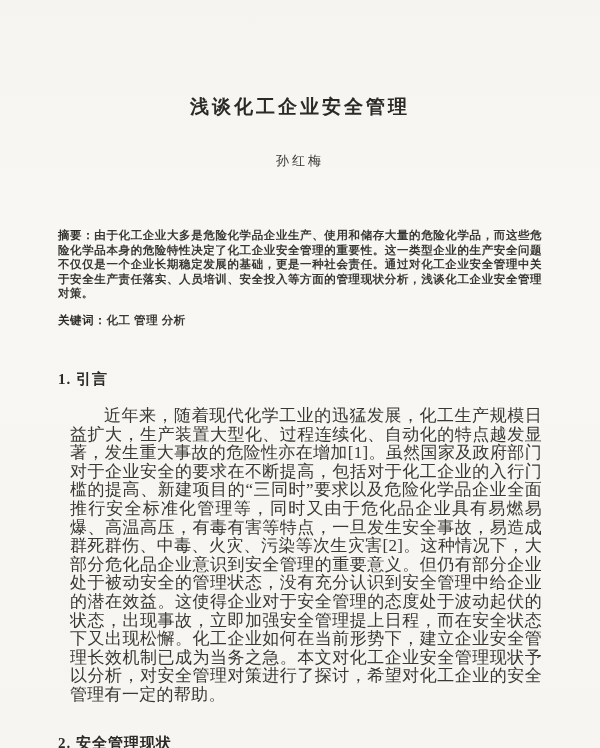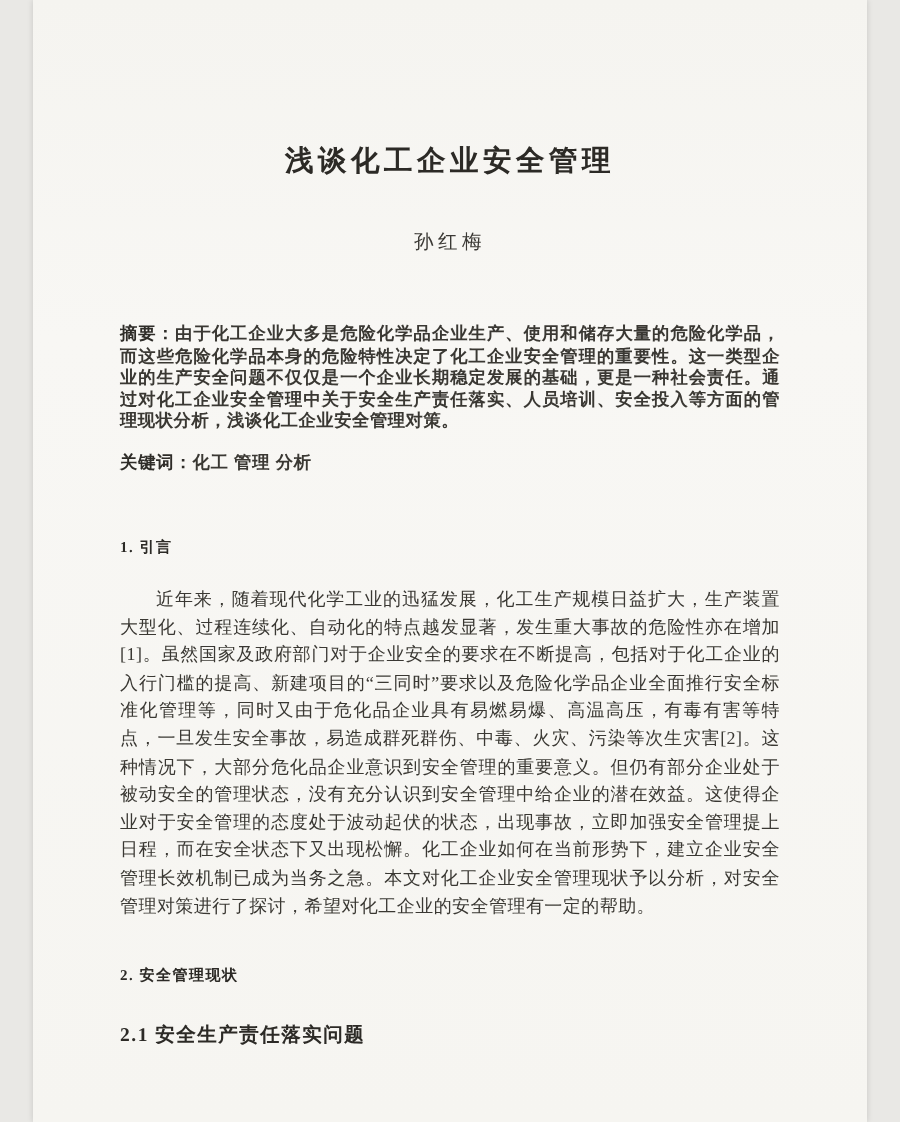--- a/index.html
+++ b/index.html
@@ -3,21 +3,21 @@
 <meta charset="utf-8">
 <style>
   * { margin: 0; padding: 0; box-sizing: border-box; }
   html, body { background: #e9e8e5; }
   body {
     font-family: "Liberation Serif", "DejaVu Serif", serif;
     -webkit-font-smoothing: antialiased;
   }
   .page {
     position: relative;
-    width: 556px;
+    width: 600px;
     height: 748px;
     margin: 0 auto;
     background: #f7f6f2;
     background-image: linear-gradient(180deg, #f5f4f0 0%, #f8f7f4 30%, #f6f5f1 100%);
     color: #35332f;
     overflow: hidden;
     padding: 94px 58px 0 58px;
     box-shadow: 0 0 4px rgba(0,0,0,0.15);
   }
   .title {
@@ -35,21 +35,21 @@
     color: #3b3935;
   }
   .affiliation {
     margin-top: 8px;
     text-align: center;
     font-size: 10.5px;
     letter-spacing: 1px;
     color: #4a4843;
   }
   .abstract {
-    margin-top: 46px;
+    margin-top: 58px;
     font-size: 11.5px;
     line-height: 14.6px;
     text-align: justify;
     font-weight: 600;
     color: #3a3833;
     letter-spacing: 0.4px;
   }
   .abstract .label,
   .keywords .label {
     font-weight: bold;
@@ -57,43 +57,44 @@
   }
   .keywords {
     margin-top: 12px;
     font-size: 11.5px;
     font-weight: 600;
     letter-spacing: 0.6px;
     color: #3a3833;
   }
   h2.section-heading {
     margin-top: 42px;
-    font-size: 10px;
+    font-size: 15px;
     font-weight: bold;
     letter-spacing: 1px;
     color: #2c2a26;
   }
   h2.section-heading.second {
     margin-top: 30px;
   }
   h3.subsection-heading {
     margin-top: 24px;
     font-size: 13px;
     font-weight: bold;
     letter-spacing: 1px;
     color: #2c2a26;
   }
   p.body-paragraph {
     margin-top: 18px;
-    font-size: 12px;
+    font-size: 17px;
     line-height: 18.6px;
     text-align: justify;
     text-indent: 2em;
     color: #3a3833;
     letter-spacing: 0.3px;
+    margin-left: 12px;
   }
 </style>
 </head>
 <body>
 
 <div class="page">
 
   <h1 class="title">浅谈化工企业安全管理</h1>
 
   <div class="author">孙红梅</div>

